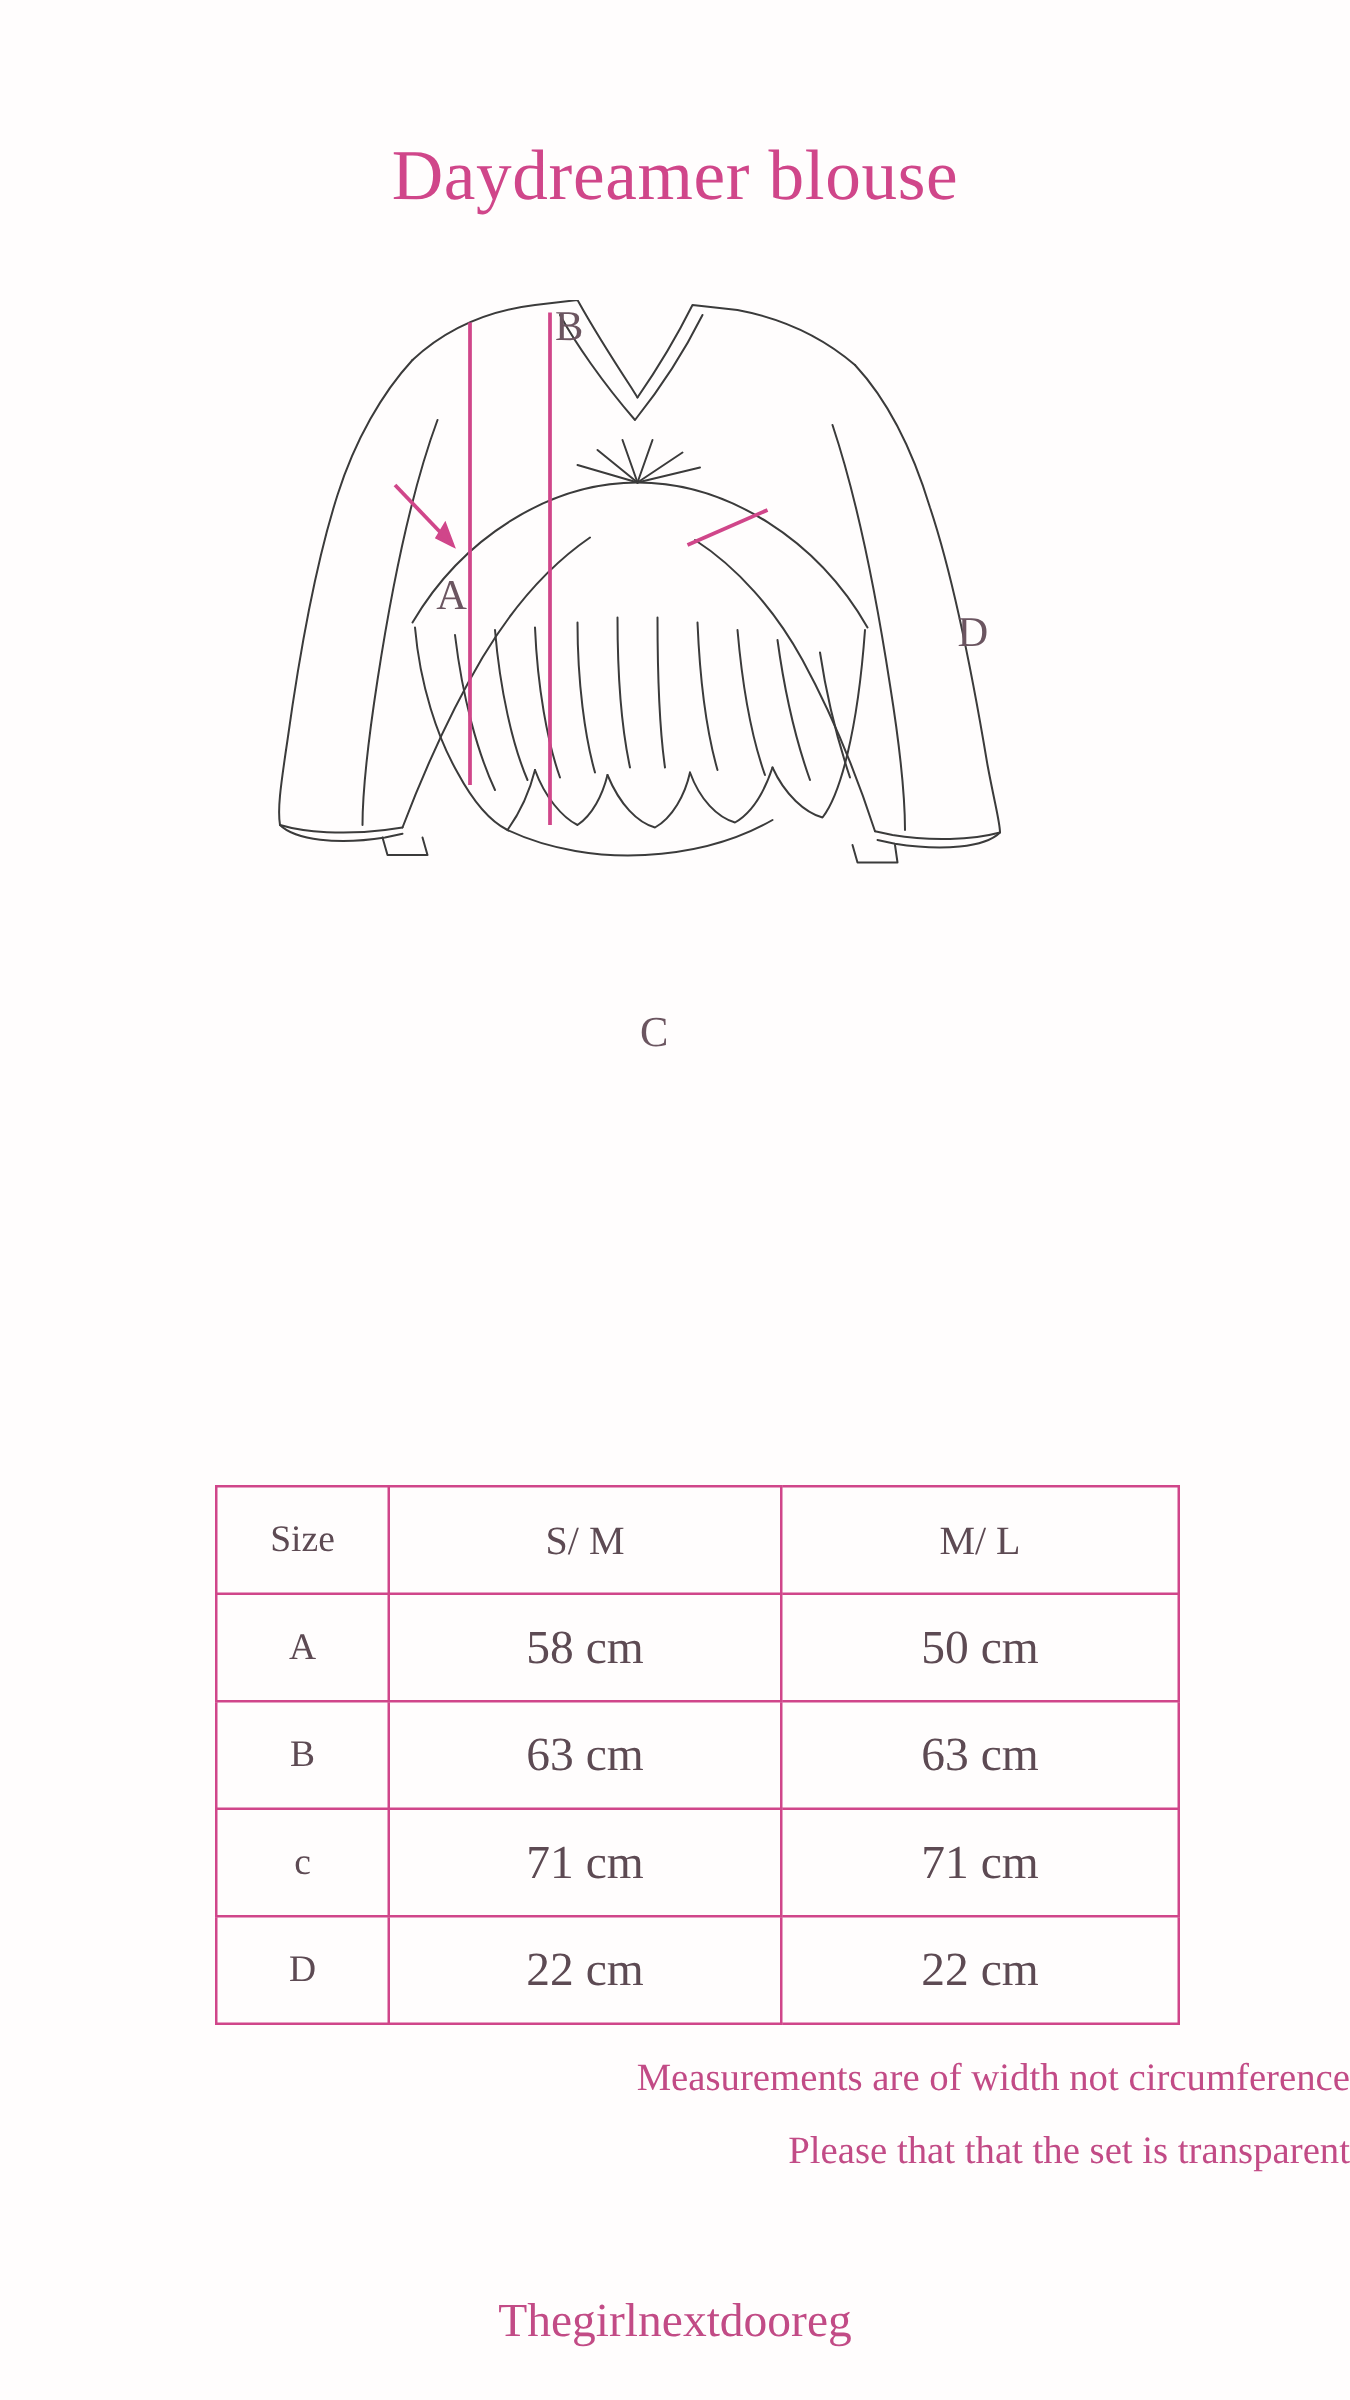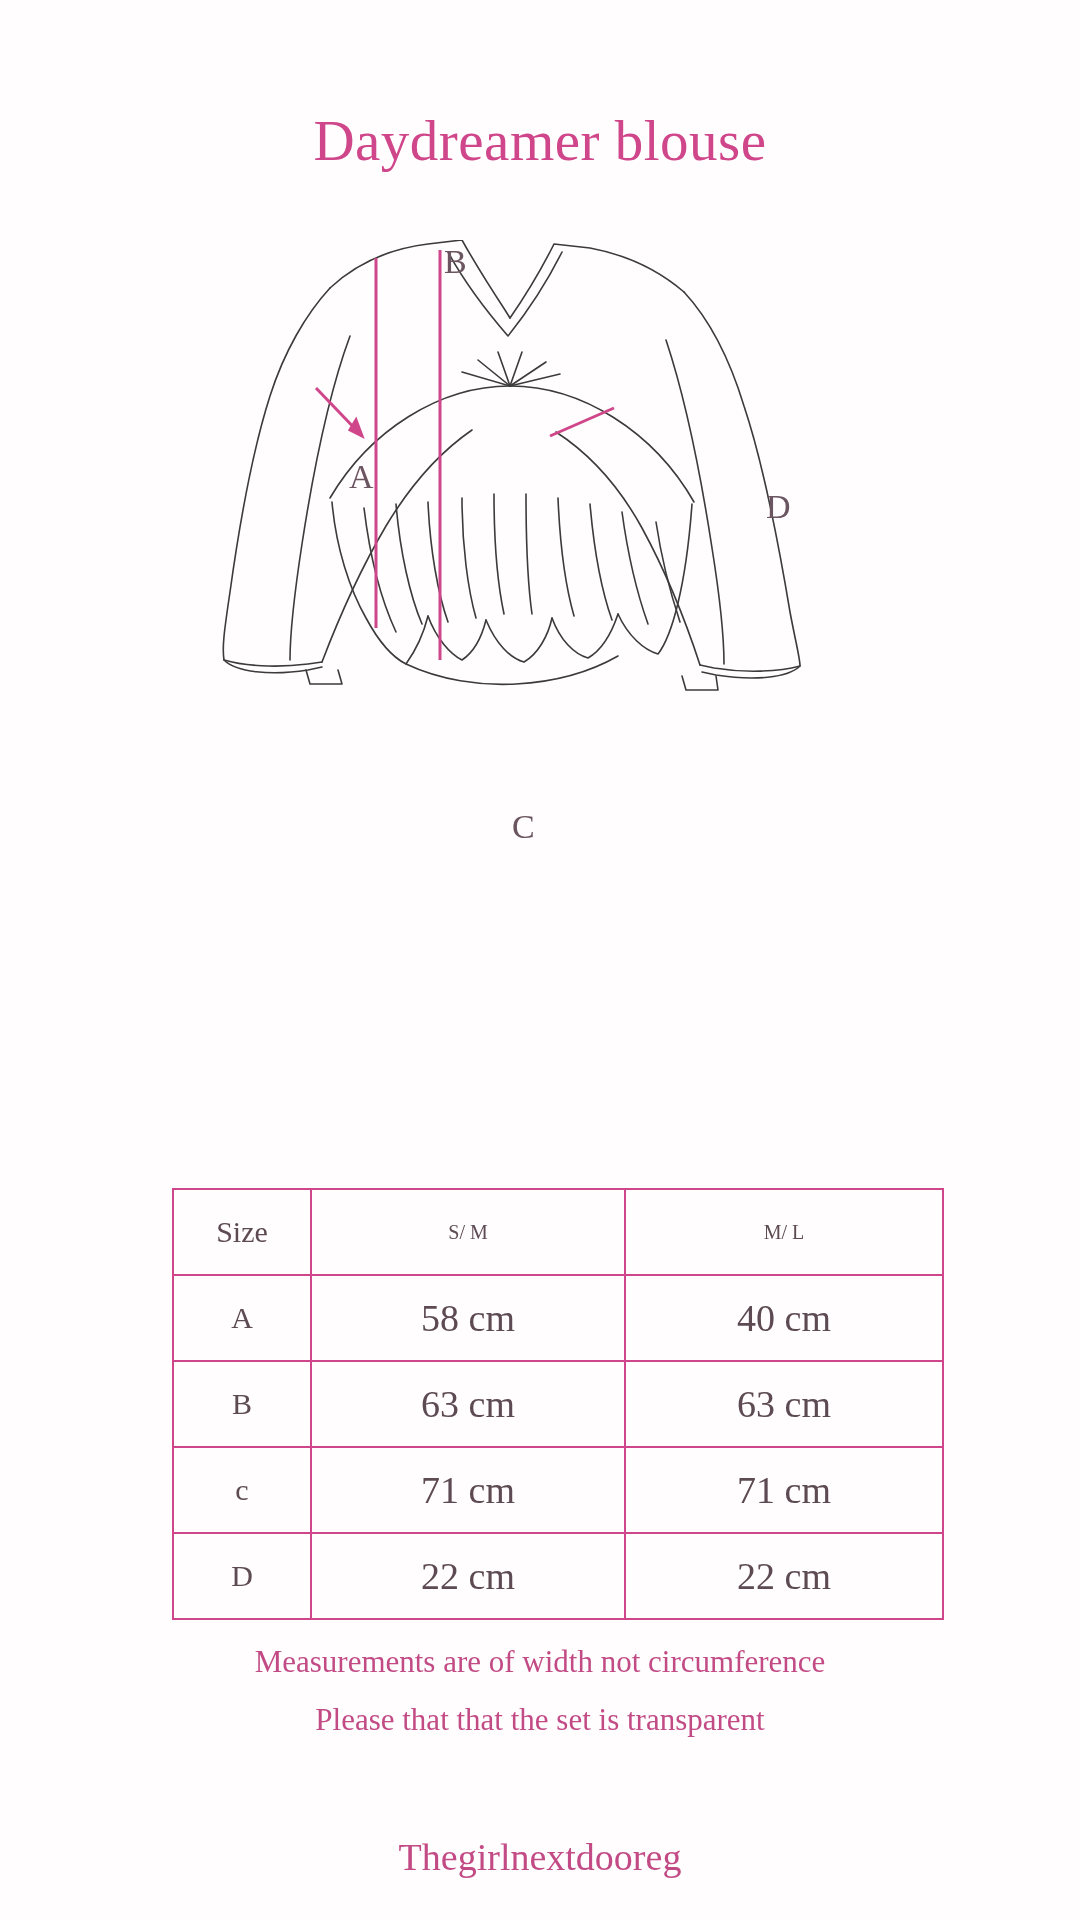--- a/index.html
+++ b/index.html
@@ -75,31 +75,31 @@
     color: #5d4a53;
     padding: 0;
     height: 84px;
     vertical-align: middle;
   }
   table.size-table col.c1 { width: 138px; }
   table.size-table col.c2 { width: 314px; }
   table.size-table col.c3 { width: 318px; }
 
   .hdr-size { font-size: 30px; color: #4c3d45; margin-top: 20px; }
-  .hdr-val  { font-size: 20px; color: #4c3d45; }
+  .hdr-val  { font-size: 32px; color: #4c3d45; }
   .row-key  { font-size: 30px; color: #5a4750; }
   .row-val  { font-size: 38px; color: #5a4750; }
 
   
   .notes {
     position: absolute;
     top: 1633px;
     left: 0;
     width: 1080px;
-    text-align: center;
+    text-align: right;
   }
   .notes div {
     font-family: "Liberation Serif", serif;
     font-size: 31px;
     color: #c24b86;
     line-height: 58px;
   }
 
   .footer {
     position: absolute;
@@ -204,21 +204,21 @@
         </colgroup>
       <tbody>
         <tr>
           <td class="hdr-size">Size</td>
           <td class="hdr-val">S/ M</td>
           <td class="hdr-val">M/ L</td>
         </tr>
         <tr>
           <td class="row-key">A</td>
           <td class="row-val">58 cm</td>
-          <td class="row-val">40 cm</td>
+          <td class="row-val">50 cm</td>
         </tr>
         <tr>
           <td class="row-key">B</td>
           <td class="row-val">63 cm</td>
           <td class="row-val">63 cm</td>
         </tr>
         <tr>
           <td class="row-key">c</td>
           <td class="row-val">71 cm</td>
           <td class="row-val">71 cm</td>

